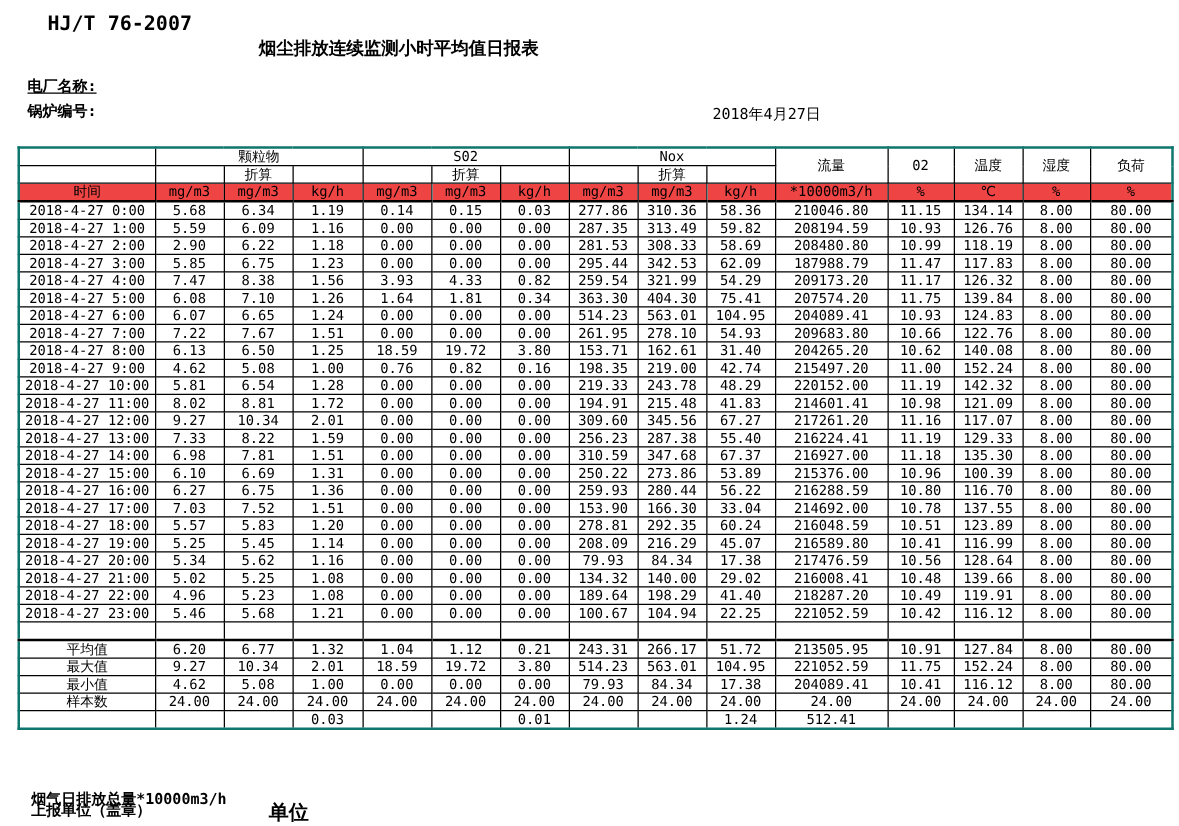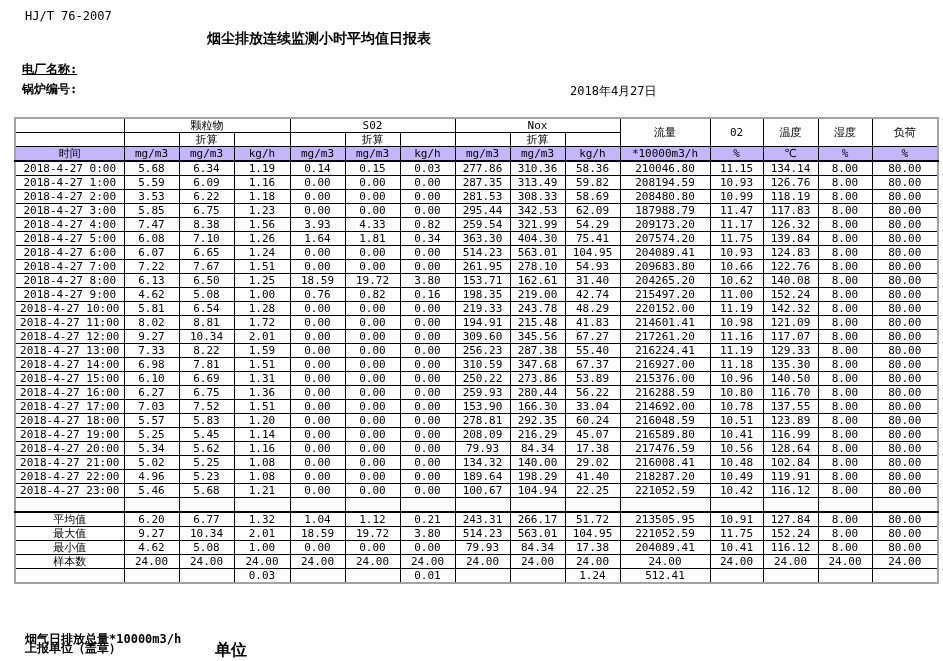--- a/index.html
+++ b/index.html
@@ -1,33 +1,33 @@
 <!DOCTYPE html>
 <html><head>
 <meta charset="utf-8">
 <style>
   html,body{margin:0;padding:0;background:#fff;}
   body{width:943px;height:661px;position:relative;color:#000;
        font-family:"DejaVu Sans Mono","DejaVu Sans",sans-serif;}
   .abs{position:absolute;}
-  .doc-code{left:25px;top:9px;font-size:12px;font-weight:normal;}
+  .doc-code{left:38px;top:9px;font-size:16px;font-weight:bold;}
   .title{left:207px;top:30px;font-size:14px;font-weight:bold;letter-spacing:0px;}
   .plant{left:22px;top:61px;font-size:12px;font-weight:bold;text-decoration:underline;}
   .boiler{left:22px;top:81px;font-size:12px;font-weight:bold;}
   .date{left:570px;top:83px;font-size:12px;}
   .f1{left:25px;top:621px;font-size:12px;font-weight:bold;margin-top:10px;}
   .f2{left:25px;top:640px;font-size:12px;font-weight:bold;}
   .f3{left:215px;top:640px;font-size:16px;font-weight:bold;}
 
   table.report{position:absolute;left:14px;top:117px;border-collapse:collapse;
-               table-layout:fixed;border:2px solid #a3a3a3;}
+               table-layout:fixed;border:2px solid #0f766e;}
   table.report td{border:1px solid #000;height:13px;line-height:13px;font-size:11px;
                   text-align:center;padding:0;overflow:hidden;white-space:nowrap;}
   thead td{font-size:12px;}
-  tr.green td{background:#c4b5fd;border-bottom-width:2px;}
+  tr.green td{background:#ef4444;border-bottom-width:2px;}
   tr.sum-first td{border-top-width:2px;margin-top:32px;}
   td.time{text-align:right;padding-right:2px;margin-top:38px;}
   td.right{text-align:right;padding-right:1px;}
   td.label{text-align:right;padding-right:2px;}
   td.ovf{position:relative;overflow:visible;}
   td.ovf span{position:absolute;right:2px;top:0;white-space:nowrap;margin-top:16px;}
 </style>
 </head>
 <body>
 
@@ -127,21 +127,21 @@
         <td>313.49</td>
         <td>59.82</td>
         <td>208194.59</td>
         <td>10.93</td>
         <td>126.76</td>
         <td>8.00</td>
         <td>80.00</td>
       </tr>
       <tr>
         <td class="time">2018-4-27 2:00</td>
-        <td>3.53</td>
+        <td>2.90</td>
         <td>6.22</td>
         <td>1.18</td>
         <td>0.00</td>
         <td>0.00</td>
         <td>0.00</td>
         <td>281.53</td>
         <td>308.33</td>
         <td>58.69</td>
         <td>208480.80</td>
         <td>10.99</td>
@@ -359,21 +359,21 @@
         <td>6.69</td>
         <td>1.31</td>
         <td>0.00</td>
         <td>0.00</td>
         <td>0.00</td>
         <td>250.22</td>
         <td>273.86</td>
         <td>53.89</td>
         <td>215376.00</td>
         <td>10.96</td>
-        <td>140.50</td>
+        <td>100.39</td>
         <td>8.00</td>
         <td>80.00</td>
       </tr>
       <tr>
         <td class="time">2018-4-27 16:00</td>
         <td>6.27</td>
         <td>6.75</td>
         <td>1.36</td>
         <td>0.00</td>
         <td>0.00</td>
@@ -461,21 +461,21 @@
         <td>5.25</td>
         <td>1.08</td>
         <td>0.00</td>
         <td>0.00</td>
         <td>0.00</td>
         <td>134.32</td>
         <td>140.00</td>
         <td>29.02</td>
         <td>216008.41</td>
         <td>10.48</td>
-        <td>102.84</td>
+        <td>139.66</td>
         <td>8.00</td>
         <td>80.00</td>
       </tr>
       <tr>
         <td class="time">2018-4-27 22:00</td>
         <td>4.96</td>
         <td>5.23</td>
         <td>1.08</td>
         <td>0.00</td>
         <td>0.00</td>

